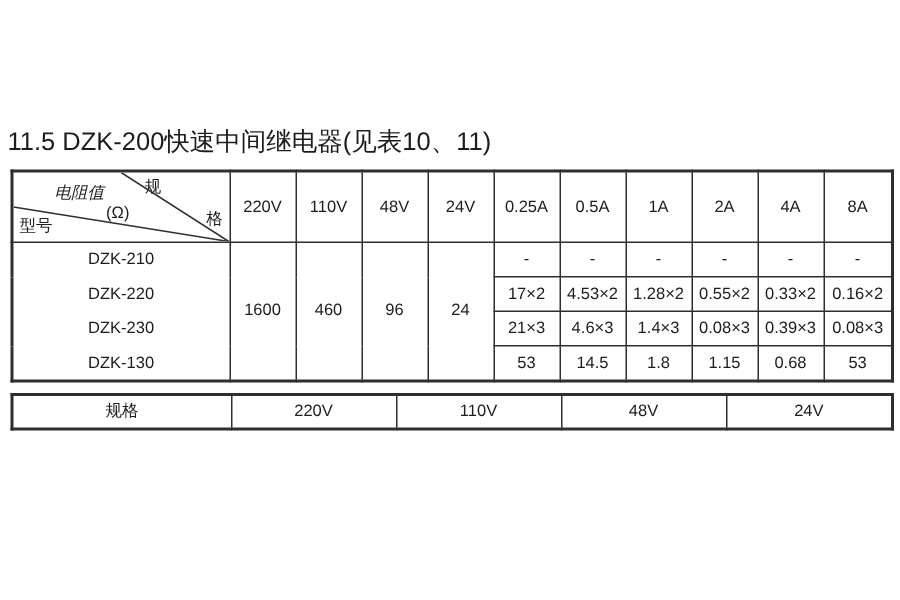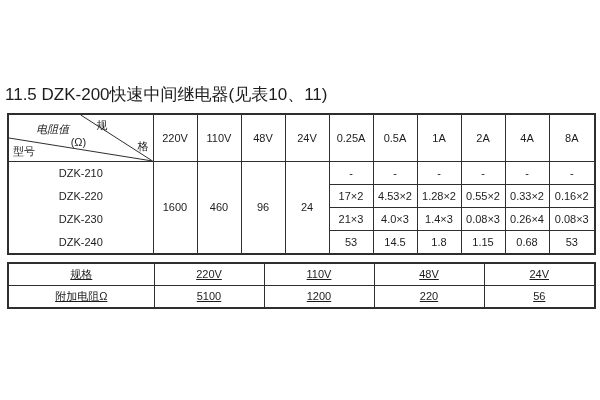--- a/index.html
+++ b/index.html
@@ -25,21 +25,21 @@
   .t1{top:113px;width:587px;border:2px solid #2e2e2e;}
   .t2{top:262px;width:587px;border:2px solid #2e2e2e;}
   td{
     border:1px solid #2e2e2e;
     text-align:center;vertical-align:middle;
     font-size:11px;padding:0;line-height:1.1;
     overflow:hidden;white-space:nowrap;
   }
   .t1 tr.hdr td{height:46px;}
   .t1 tr.data td{height:22px;}
-  .t2 tr td{height:21px;text-decoration:underline;}
+  .t2 tr td{height:21px;}
   
   td.model{border-top:none;border-bottom:none;}
   
   td.diag{position:relative;padding:0;}
   td.diag svg{position:absolute;left:0;top:0;width:100%;height:100%;display:block;}
   td.diag span{position:absolute;font-size:11px;white-space:nowrap;}
   .d-spec1{left:61%;top:4px;}
   .d-spec2{right:4px;top:25px;}
   .d-res{left:19%;top:8px;font-style:italic;}
   .d-ohm{left:43%;top:21px;}
@@ -106,28 +106,28 @@
     <td>17×2</td>
     <td>4.53×2</td>
     <td>1.28×2</td>
     <td>0.55×2</td>
     <td>0.33×2</td>
     <td>0.16×2</td>
   </tr>
   <tr class="data">
     <td class="model">DZK-230</td>
     <td>21×3</td>
-    <td>4.0×3</td>
+    <td>4.6×3</td>
     <td>1.4×3</td>
     <td>0.08×3</td>
-    <td>0.26×4</td>
+    <td>0.39×3</td>
     <td>0.08×3</td>
   </tr>
   <tr class="data">
-    <td class="model">DZK-240</td>
+    <td class="model">DZK-130</td>
     <td>53</td>
     <td>14.5</td>
     <td>1.8</td>
     <td>1.15</td>
     <td>0.68</td>
     <td>53</td>
   </tr>
   </tbody>
 </table>
 
@@ -140,21 +140,14 @@
       <col style="width:111px">
   </colgroup>
   <tbody>
   <tr>
     <td>规格</td>
     <td>220V</td>
     <td>110V</td>
     <td>48V</td>
     <td>24V</td>
   </tr>
-  <tr>
-    <td>附加电阻Ω</td>
-    <td>5100</td>
-    <td>1200</td>
-    <td>220</td>
-    <td>56</td>
-  </tr>
   </tbody>
 </table>
 
 </body></html>

